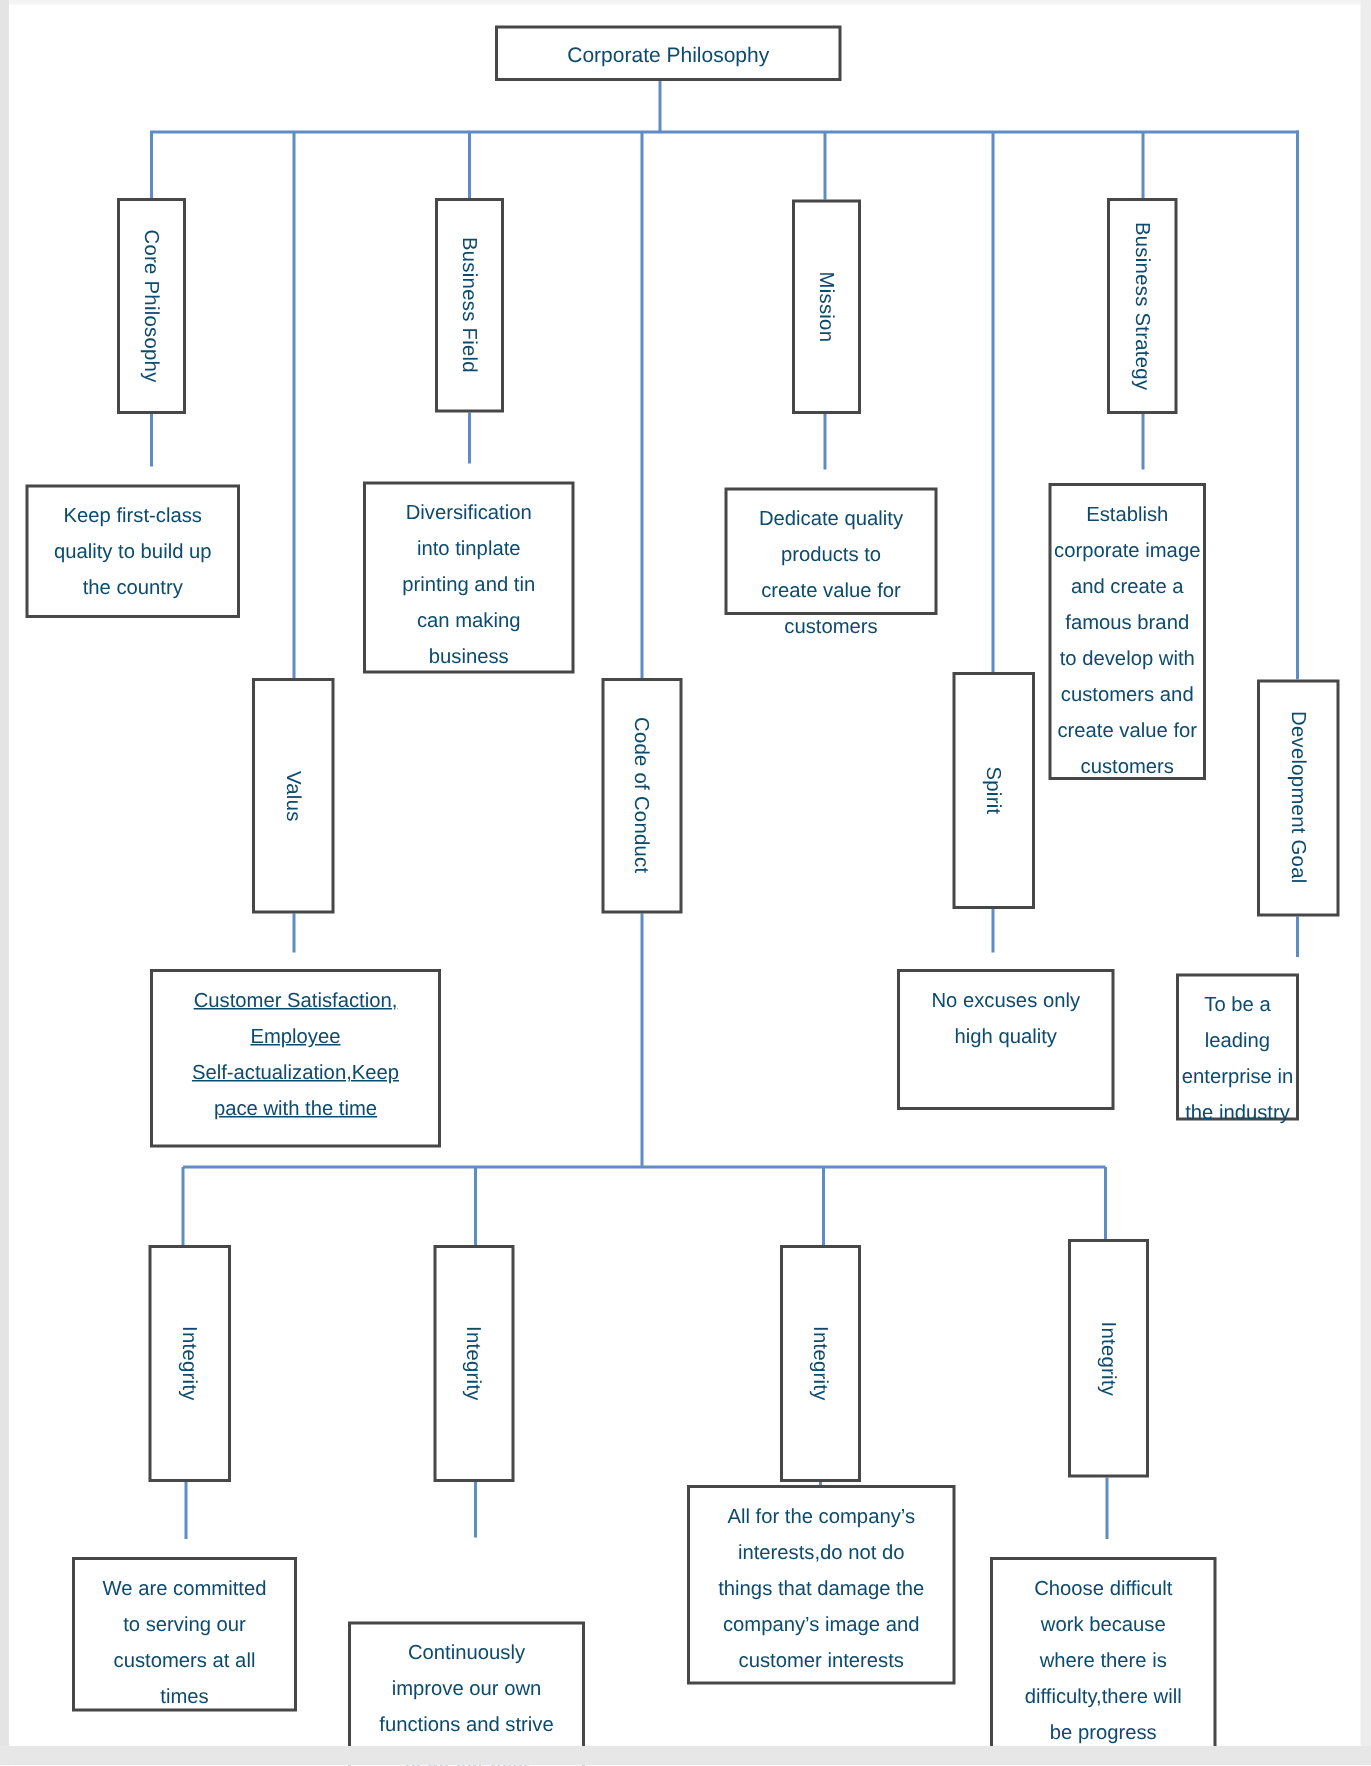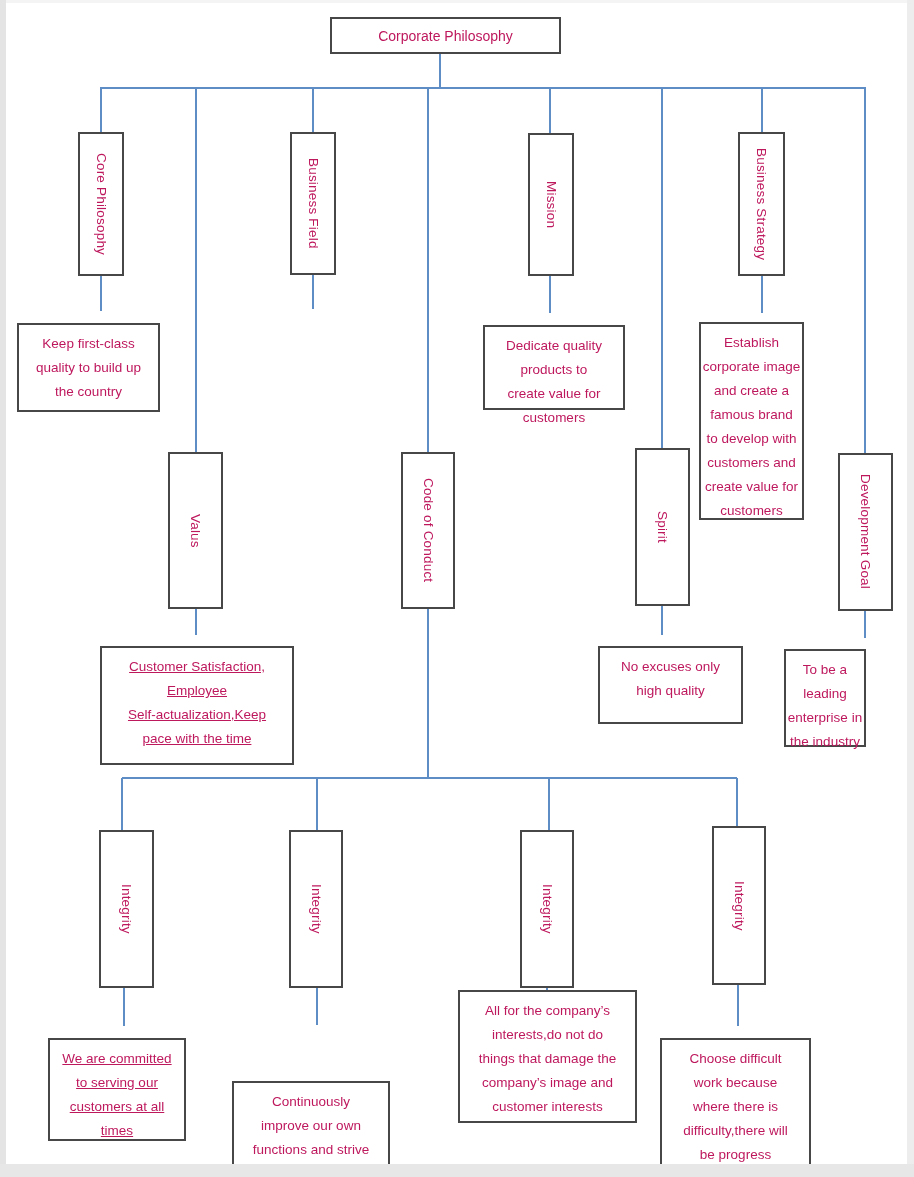--- a/index.html
+++ b/index.html
@@ -1,18 +1,18 @@
 <!DOCTYPE html>
 <html><head>
 <meta charset="utf-8">
 <style>
   html,body{margin:0;padding:0;background:#fff;}
   .canvas{
     position:relative;width:914px;height:1177px;background:#ffffff;
-    font-family:"Liberation Sans","DejaVu Sans",sans-serif;color:#be185d;
+    font-family:"Liberation Sans","DejaVu Sans",sans-serif;color:#0c4a6e;
     overflow:hidden;
   }
   .edge{position:absolute;}
   .edge-left{left:0;top:0;width:6px;height:1177px;background:#e4e4e4;}
   .edge-top{left:0;top:0;width:914px;height:3px;background:#f4f4f4;}
   .edge-right{right:0;top:0;width:7px;height:1177px;background:#ededed;}
   .edge-bottom{left:0;top:1164px;width:914px;height:13px;background:#e7e7e7;}
   svg.wires{position:absolute;left:0;top:0;}
   svg.wires line{stroke:#5e8cc5;stroke-width:2;}
   .box{
@@ -87,20 +87,25 @@
   <div class="box vbox" style="left:528px;top:133px;width:46px;height:143px;">
     <span class="vtext">Mission</span>
   </div>
   <div class="box vbox" style="left:738px;top:132px;width:47px;height:144px;">
     <span class="vtext">Business Strategy</span>
   </div>
 
   <div class="box dbox" style="left:17px;top:311px;width:143px;height:89px;">Keep first-class
 quality to build up
 the country</div>
+  <div class="box dbox" style="left:242px;top:309px;width:141px;height:128px;">Diversification
+into tinplate
+printing and tin
+can making
+business</div>
   <div class="box dbox" style="left:483px;top:313px;width:142px;height:85px;">Dedicate quality
 products to
 create value for
 customers</div>
   <div class="box dbox" style="left:699px;top:310px;width:105px;height:198px;">Establish
 corporate image
 and create a
 famous brand
 to develop with
 customers and
@@ -117,40 +122,40 @@
     <span class="vtext">Spirit</span>
   </div>
   <div class="box vbox" style="left:838px;top:453px;width:55px;height:158px;">
     <span class="vtext">Development Goal</span>
   </div>
 
   <div class="box dbox" style="left:100px;top:634px;width:194px;height:119px;text-decoration:underline;">Customer Satisfaction,
 Employee
 Self-actualization,Keep
 pace with the time</div>
-  <div class="box dbox" style="left:598px;top:634px;width:145px;height:78px;">No excuses only
+  <div class="box dbox" style="left:598px;top:634px;width:145px;height:94px;">No excuses only
 high quality</div>
   <div class="box dbox" style="left:784px;top:637px;width:82px;height:98px;">To be a leading
 enterprise in
 the industry</div>
 
   <div class="box vbox" style="left:99px;top:830px;width:55px;height:158px;">
     <span class="vtext">Integrity</span>
   </div>
   <div class="box vbox" style="left:289px;top:830px;width:54px;height:158px;">
     <span class="vtext">Integrity</span>
   </div>
   <div class="box vbox" style="left:520px;top:830px;width:54px;height:158px;">
     <span class="vtext">Integrity</span>
   </div>
   <div class="box vbox" style="left:712px;top:826px;width:54px;height:159px;">
     <span class="vtext">Integrity</span>
   </div>
 
-  <div class="box dbox" style="left:48px;top:1026px;width:138px;height:103px;text-decoration:underline;">We are committed
+  <div class="box dbox" style="left:48px;top:1026px;width:150px;height:103px;">We are committed
 to serving our
 customers at all
 times</div>
   <div class="box dbox" style="left:232px;top:1069px;width:158px;height:104px;">Continuously
 improve our own
 functions and strive
 to do our best</div>
   <div class="box dbox" style="left:458px;top:978px;width:179px;height:133px;">All for the company’s
 interests,do not do
 things that damage the

